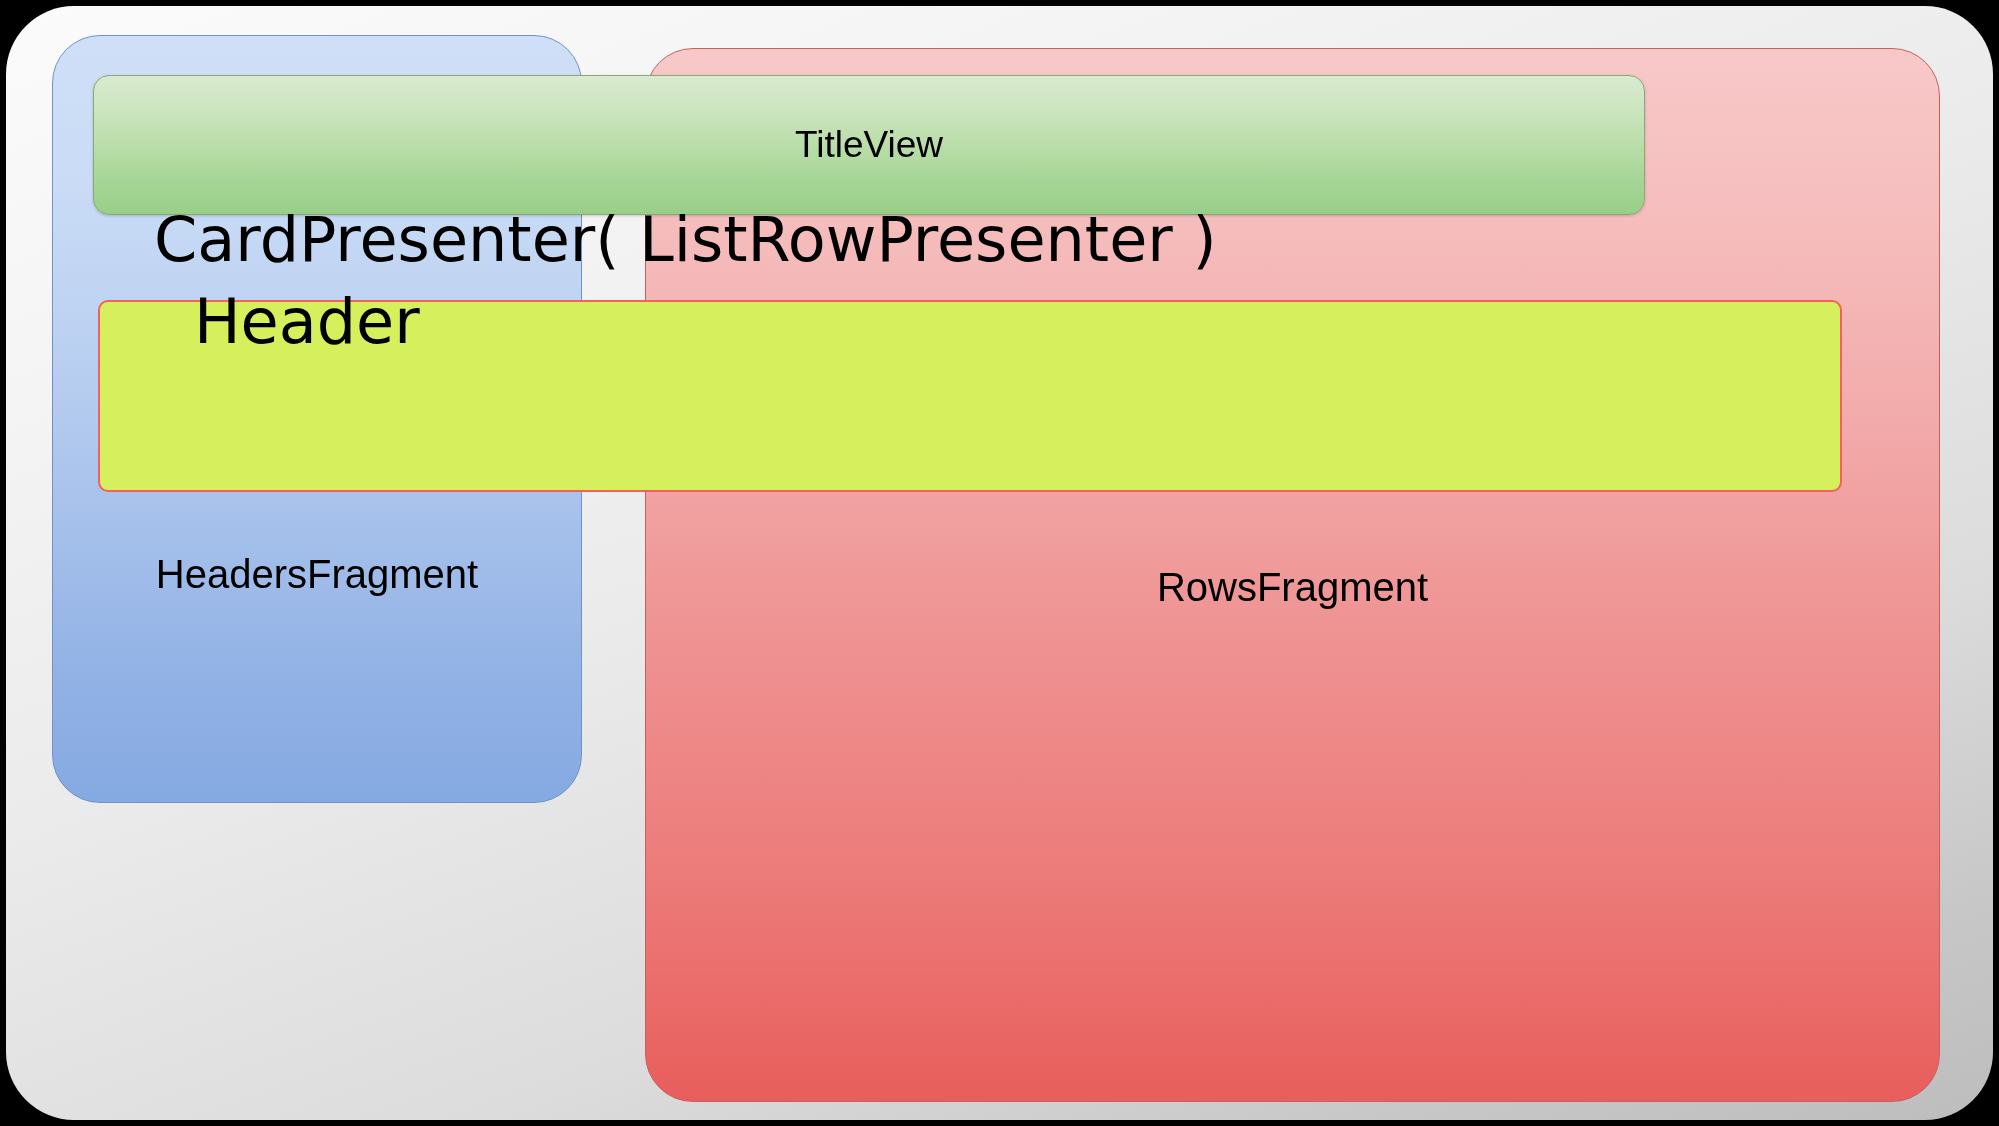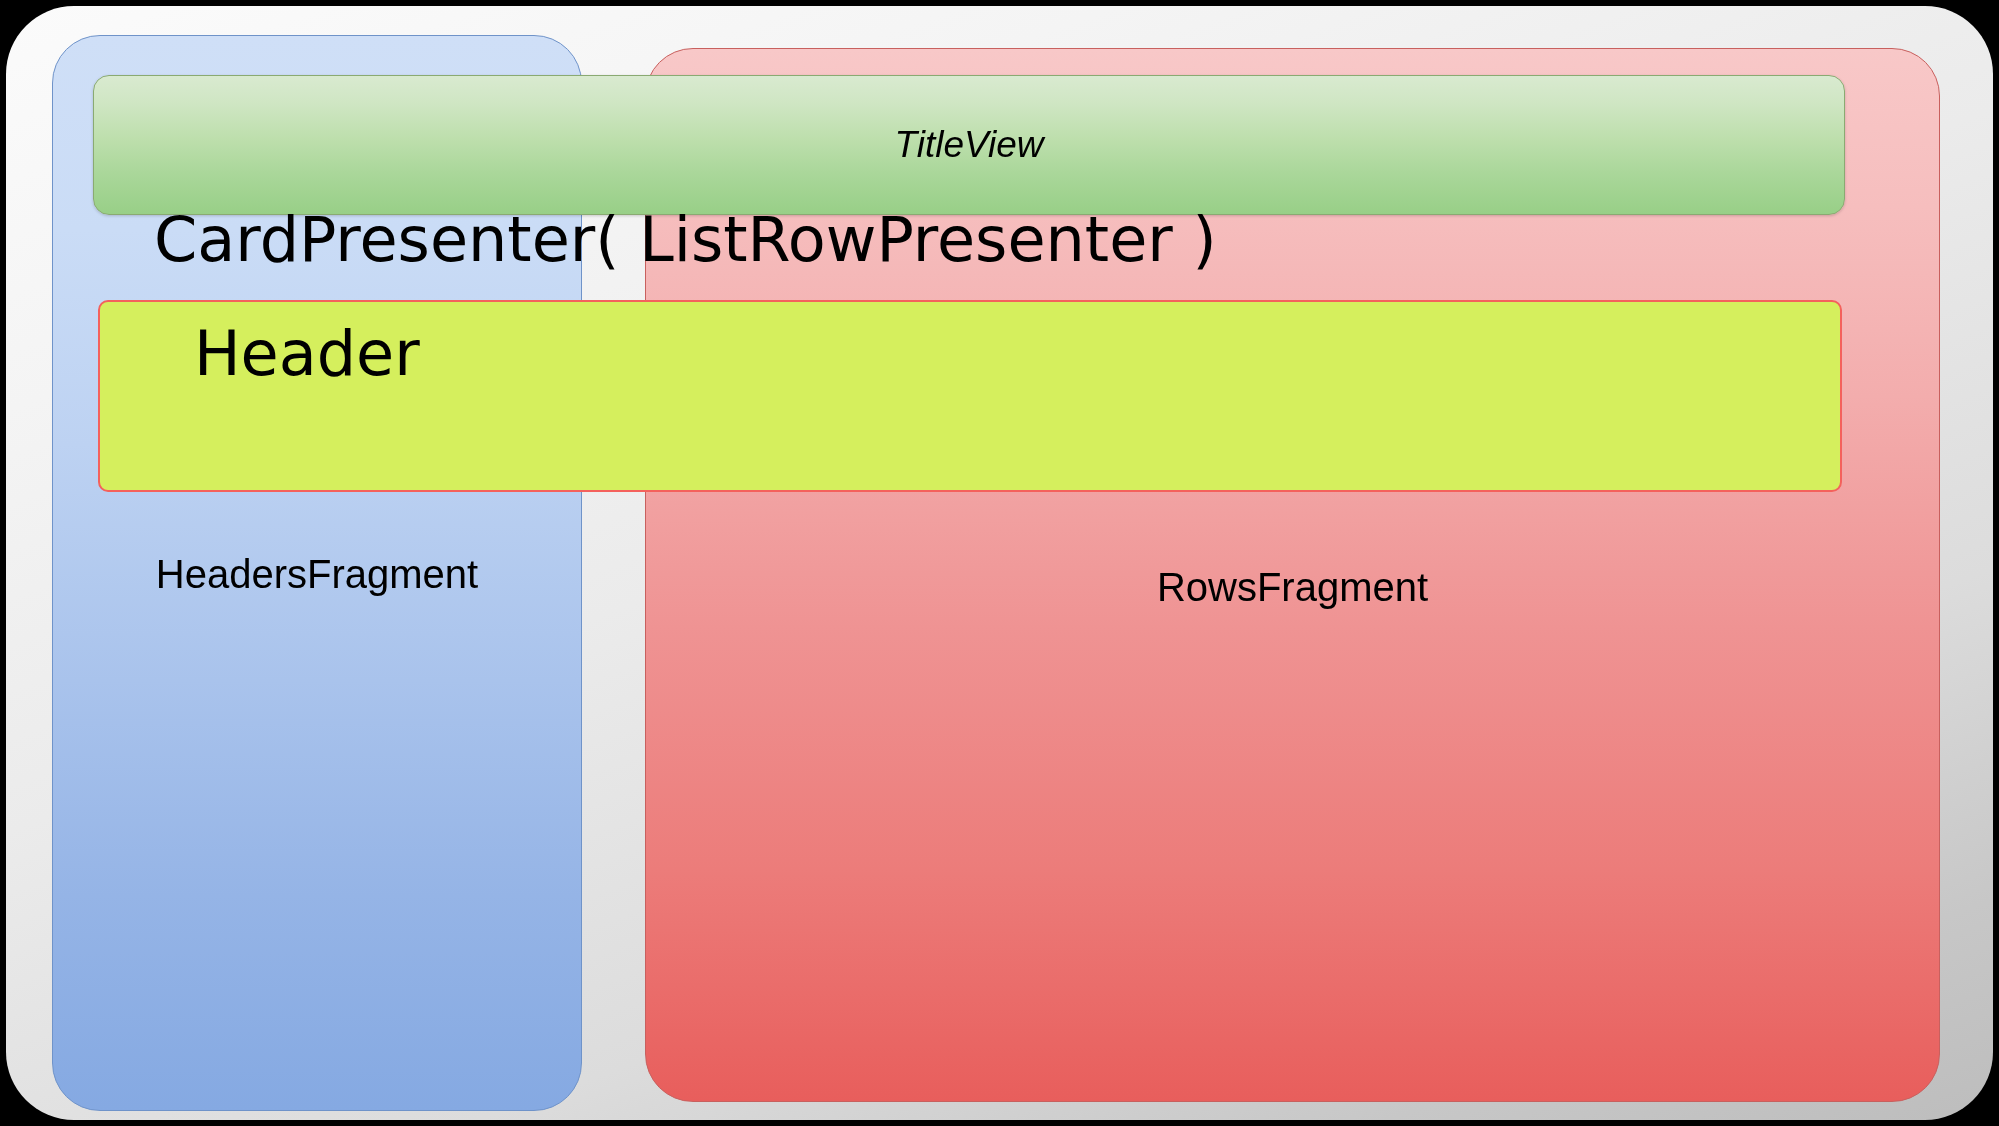--- a/index.html
+++ b/index.html
@@ -37,21 +37,21 @@
                 #bdbdbd 100%);
     box-shadow: 0 2px 6px rgba(0,0,0,0.35);
   }
 
   
   .headers-fragment {
     position: absolute;
     left: 46px;
     top: 29px;
     width: 530px;
-    height: 1076px;
+    height: 768px;
     border-radius: 48px;
     background: linear-gradient(to bottom,
                 #cfdff7 0%,
                 #cadcf6 18%,
                 #bdd2f2 38%,
                 #a9c3ec 60%,
                 #95b4e6 80%,
                 #85a9e2 100%);
     border: 1px solid #6f93c9;
     box-sizing: border-box;
@@ -89,36 +89,35 @@
     white-space: nowrap;
   }
   .fragment-label.headers { top: 516px; }
   .fragment-label.rows    { top: 516px; }
 
   
   .title-view {
     position: absolute;
     left: 87px;
     top: 69px;
-    width: 1752px;
+    width: 1552px;
     height: 140px;
     border-radius: 16px;
     background: linear-gradient(to bottom,
                 #d9ead0 0%,
                 #cfe6c3 20%,
                 #bedfad 45%,
                 #aad79a 70%,
                 #98cf87 100%);
     border: 1px solid #8aaa72;
     box-sizing: border-box;
     display: flex;
     align-items: center;
     justify-content: center;
     box-shadow: 0 1px 3px rgba(0,0,0,0.18);
-    font-style: italic;
   }
   .title-view-label {
     font-family: "Liberation Sans", sans-serif;
     font-size: 37px;
     color: #000000;
     white-space: nowrap;
   }
 
   
   .listrow-box {
@@ -142,21 +141,20 @@
     white-space: nowrap;
     line-height: 1;
   }
   .listrow-presenter-text {
     left: 148px;
     top: 203px;
   }
   .header-text {
     left: 188px;
     top: 285px;
-    margin-top: 32px;
   }
   .card-presenter-text {
     left: 790px;
     top: 285px;
   }
 </style>
 </head>
 <body>
 
 <div id="canvas">

